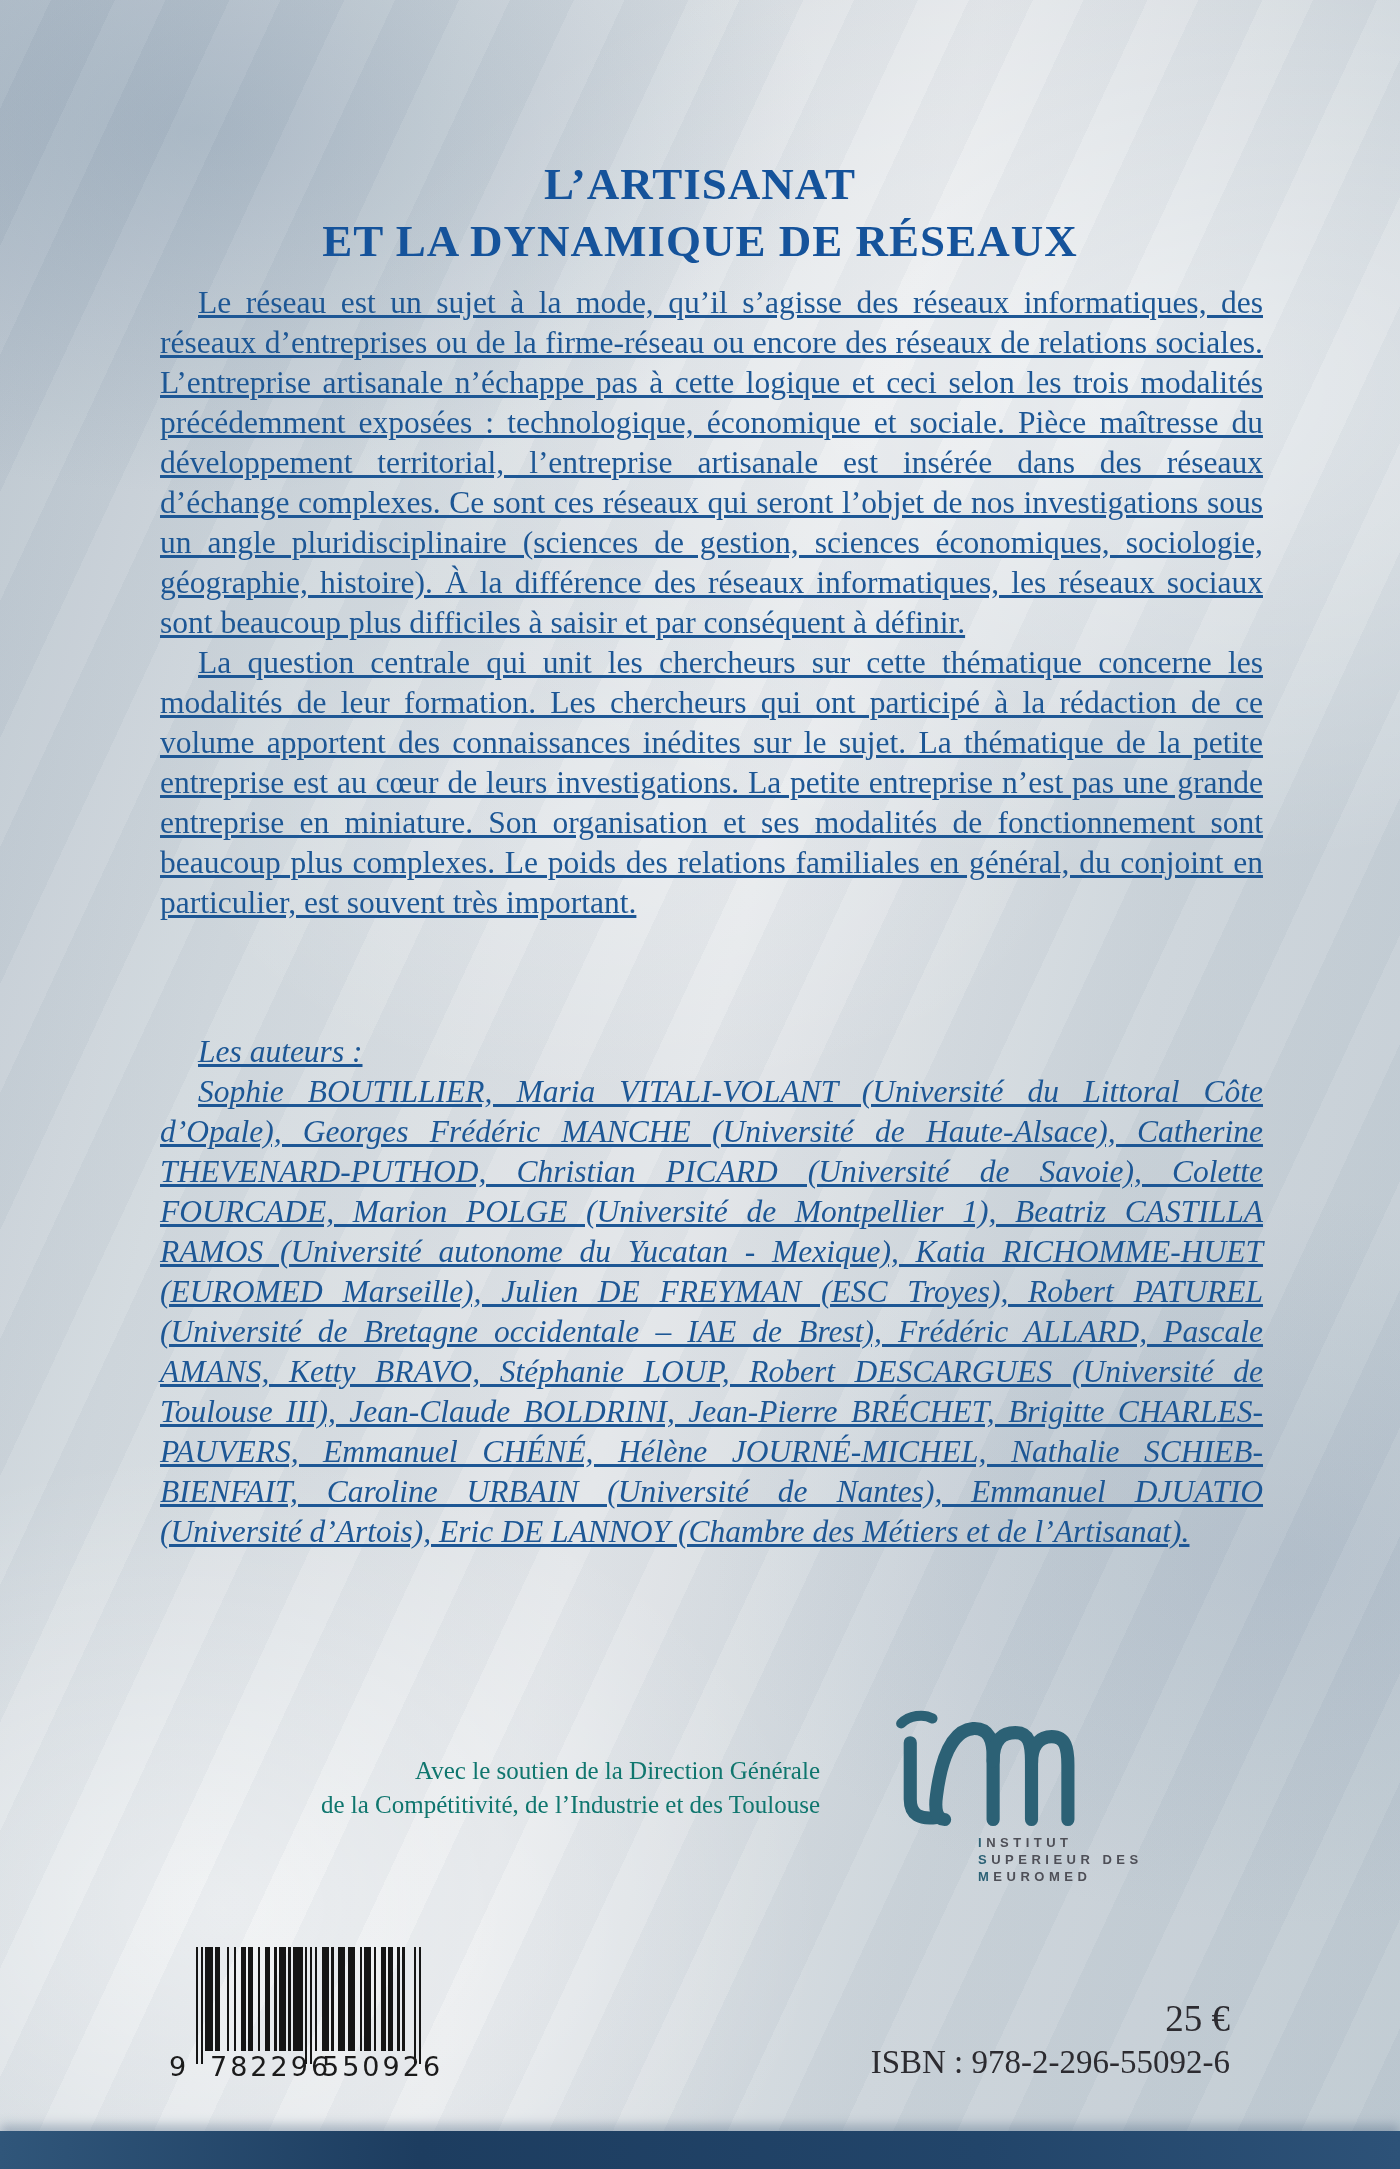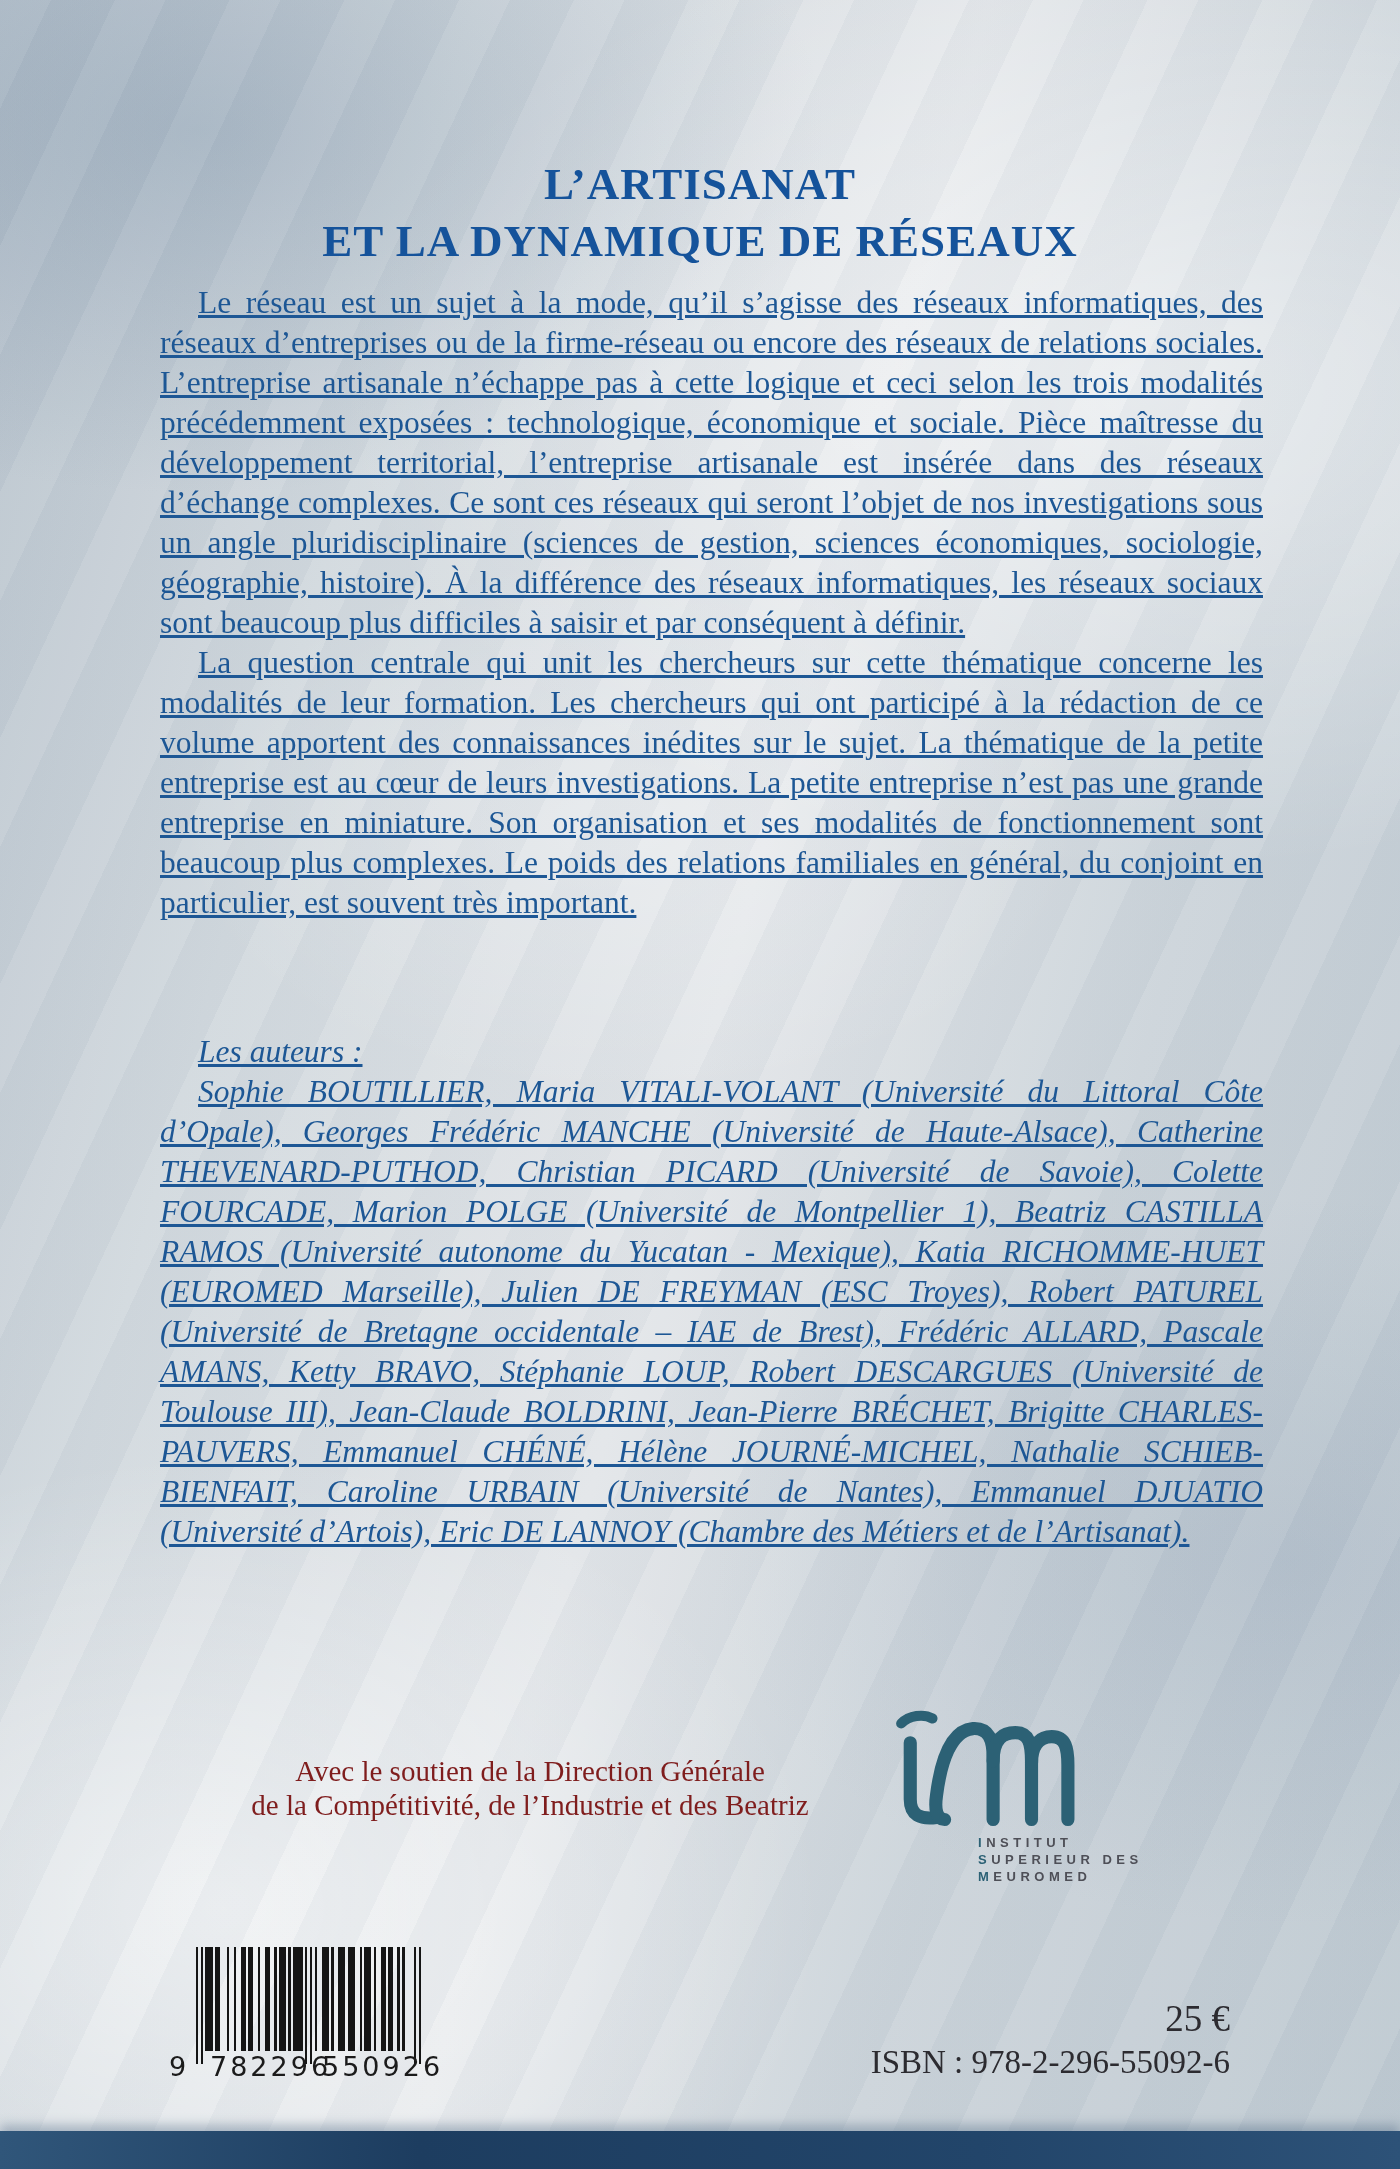--- a/index.html
+++ b/index.html
@@ -40,22 +40,22 @@
     position:absolute;left:160px;width:1103px;
     color:var(--blue,#1d5795);
     font-size:31.5px;line-height:40px;text-align:justify;
   }
   .copy p{margin:0;text-indent:38px;text-decoration:underline;}
   #synopsis{top:283px;}
   #authors{top:1016px;font-style:italic;}
   #authors .heading{margin:16px 0 0 0;}
 
   .support{
-    position:absolute;top:1754px;left:240px;width:580px;text-align:center;
-    color:#7f1d1d;font-size:29px;line-height:34px;white-space:nowrap;
+    position:absolute;top:1754px;left:240px;width:580px;text-align:right;
+    color:#0f766e;font-size:25px;line-height:34px;white-space:nowrap;
   }
 
   .logo{position:absolute;top:1706px;left:886px;width:290px;}
   .logo svg{display:block;width:192px;height:122px;}
   .wordmark{
     margin:6px 0 0 92px;
     font-family:"Liberation Sans","DejaVu Sans",sans-serif;
     font-size:13px;line-height:17px;letter-spacing:4.5px;
     font-weight:bold;color:#4e4f57;
   }
@@ -99,21 +99,21 @@
   <p>La question centrale qui unit les chercheurs sur cette thématique concerne les modalités de leur formation. Les chercheurs qui ont participé à la rédaction de ce volume apportent des connaissances inédites sur le sujet. La thématique de la petite entreprise est au cœur de leurs investigations. La petite entreprise n’est pas une grande entreprise en miniature. Son organisation et ses modalités de fonctionnement sont beaucoup plus complexes. Le poids des relations familiales en général, du conjoint en particulier, est souvent très important.</p>
 </div>
 
 <div class="copy" id="authors">
   <p class="heading">Les auteurs :</p>
   <p>Sophie BOUTILLIER, Maria VITALI-VOLANT (Université du Littoral Côte d’Opale), Georges Frédéric MANCHE (Université de Haute-Alsace), Catherine THEVENARD-PUTHOD, Christian PICARD (Université de Savoie), Colette FOURCADE, Marion POLGE (Université de Montpellier 1), Beatriz CASTILLA RAMOS (Université autonome du Yucatan - Mexique), Katia RICHOMME-HUET (EUROMED Marseille), Julien DE FREYMAN (ESC Troyes), Robert PATUREL (Université de Bretagne occidentale – IAE de Brest), Frédéric ALLARD, Pascale AMANS, Ketty BRAVO, Stéphanie LOUP, Robert DESCARGUES (Université de Toulouse III), Jean-Claude BOLDRINI, Jean-Pierre BRÉCHET, Brigitte CHARLES-PAUVERS, Emmanuel CHÉNÉ, Hélène JOURNÉ-MICHEL, Nathalie SCHIEB-BIENFAIT, Caroline URBAIN (Université de Nantes), Emmanuel DJUATIO (Université d’Artois), Eric DE LANNOY (Chambre des Métiers et de l’Artisanat).</p>
 </div>
 
 <div class="support">
   <div>Avec le soutien de la Direction Générale</div>
-  <div>de la Compétitivité, de l’Industrie et des Beatriz</div>
+  <div>de la Compétitivité, de l’Industrie et des Toulouse</div>
 </div>
 
 <div class="logo">
   <svg viewBox="0 0 190 120" fill="none" stroke="#2c6175" stroke-linecap="round" stroke-linejoin="round">
     <path d="M15 17 C23 9, 37 7, 46 12" stroke-width="10"></path>
     <path d="M24 36 L24 92 C24 108, 34 112, 50 110" stroke-width="13"></path>
     <path d="M58 112 C50 112, 48 102, 50 88 C54 56, 64 24, 86 22 C102 21, 106 34, 106 50 L106 112" stroke-width="13"></path>
     <path d="M106 54 C106 32, 116 26, 128 26 C142 26, 144 38, 144 54 L144 112" stroke-width="13"></path>
     <path d="M144 56 C144 36, 154 30, 164 30 C178 30, 180 42, 180 58 L180 112" stroke-width="13"></path>
   </svg>

